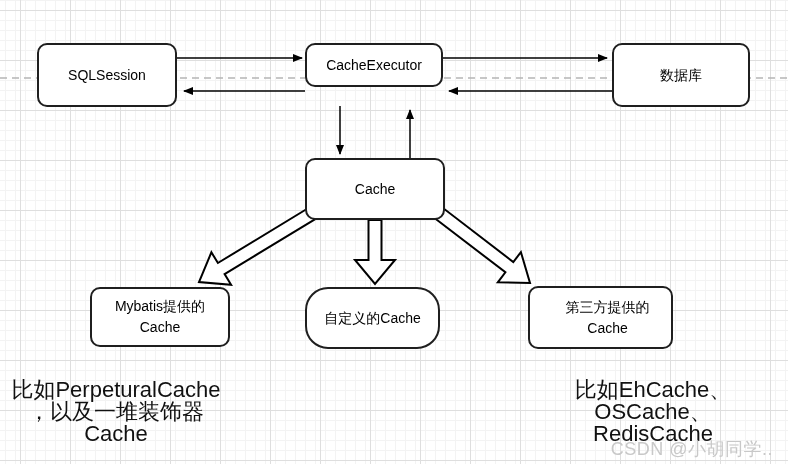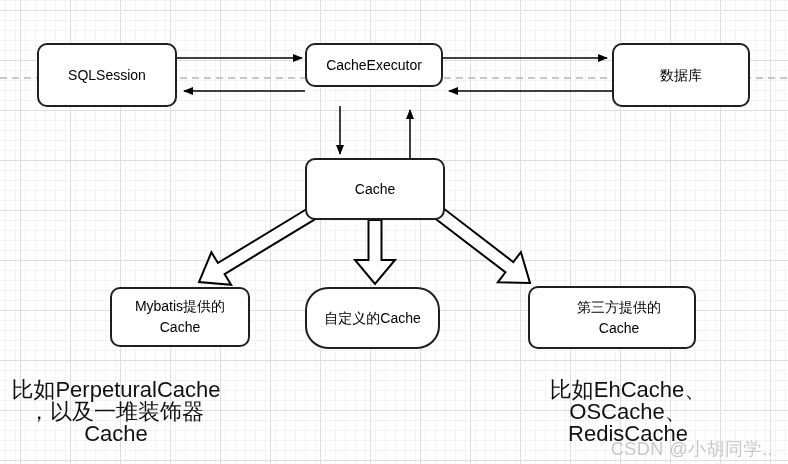--- a/index.html
+++ b/index.html
@@ -20,29 +20,29 @@
     position:absolute; z-index:2; box-sizing:border-box;
     background:#ffffff; border:2px solid #1f1f1f; border-radius:10px;
     display:flex; align-items:center; justify-content:center;
     font-size:14px; color:#000000; text-align:center;
     white-space:pre-line; line-height:21px;
   }
   #n-sqlsession        { left:37px;  top:43px;  width:140px; height:64px; }
   #n-cache-executor    { left:305px; top:43px;  width:138px; height:44px; }
   #n-database          { left:612px; top:43px;  width:138px; height:64px;text-align:right; }
   #n-cache             { left:305px; top:158px; width:140px; height:62px; }
-  #n-mybatis-cache     { left:90px;  top:287px; width:140px; height:60px;margin-left:20px; }
+  #n-mybatis-cache     { left:90px;  top:287px; width:140px; height:60px; }
   #n-custom-cache      { left:305px; top:287px; width:135px; height:62px;border-radius:23px; }
-  #n-thirdparty-cache  { left:528px; top:286px; width:168px; height:63px;padding-left:14px; }
+  #n-thirdparty-cache  { left:528px; top:286px; width:145px; height:63px;padding-left:14px; }
   .note {
     position:absolute; z-index:2; font-size:22px; line-height:22px;
     color:#111111; text-align:center; white-space:pre-line;
   }
   #note-left  { left:0px;   top:379px; width:232px; }
-  #note-right { left:508px; top:379px; width:240px; }
+  #note-right { left:533px; top:379px; width:240px; }
   .watermark {
     position:absolute; z-index:2; right:15px; top:437px;
     font-size:18px; color:#c8c8c8; letter-spacing:0.5px;
   }
 </style>
 </head>
 <body>
 
 <div class="stage">
 

